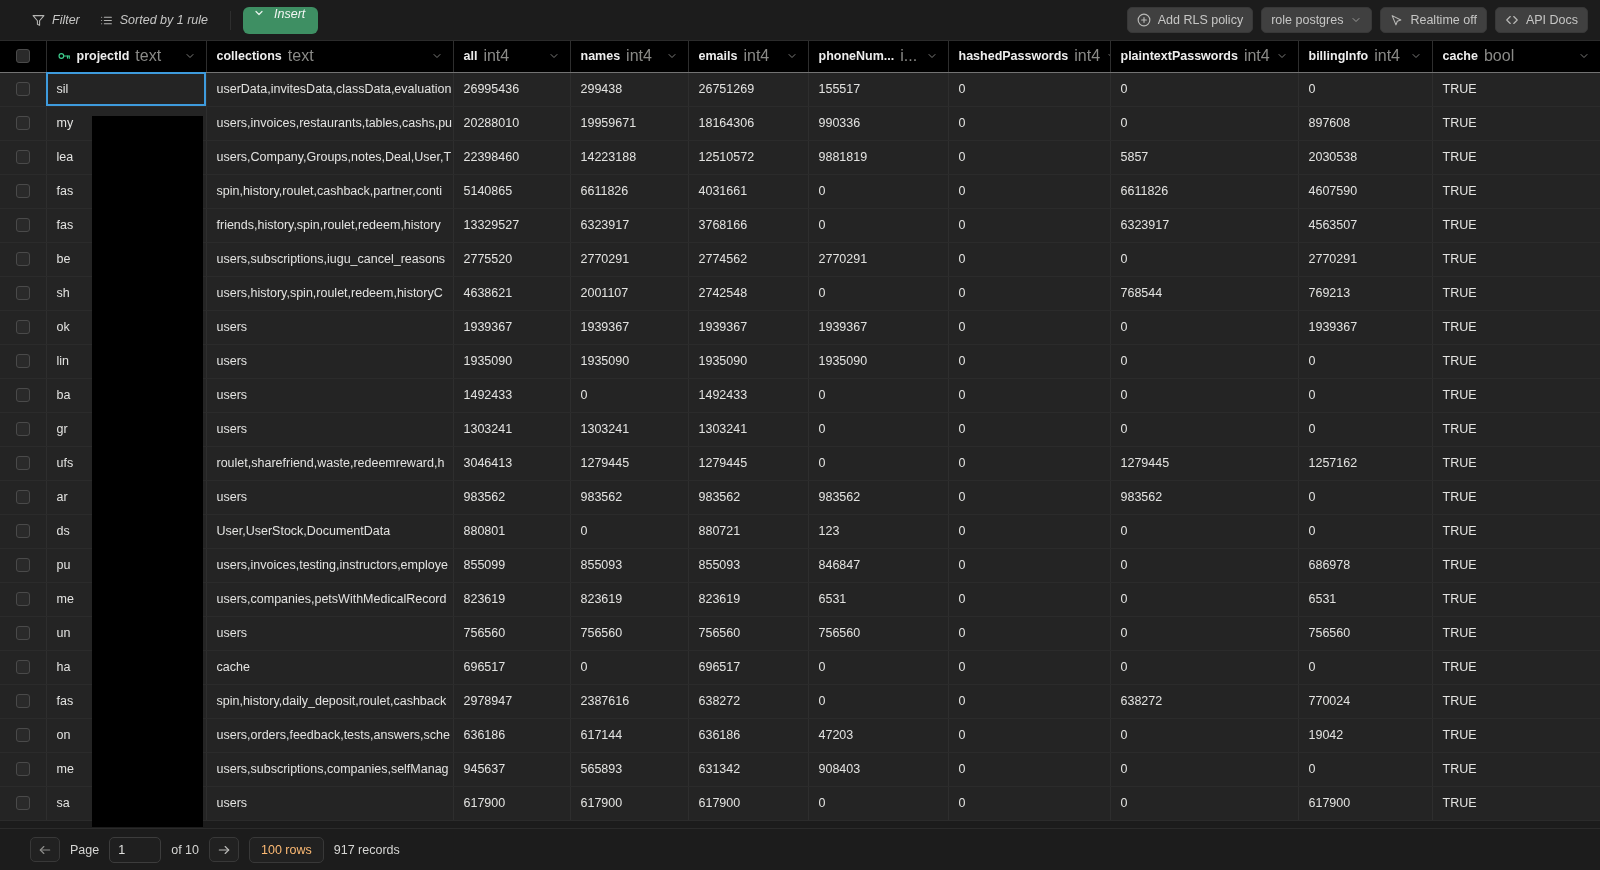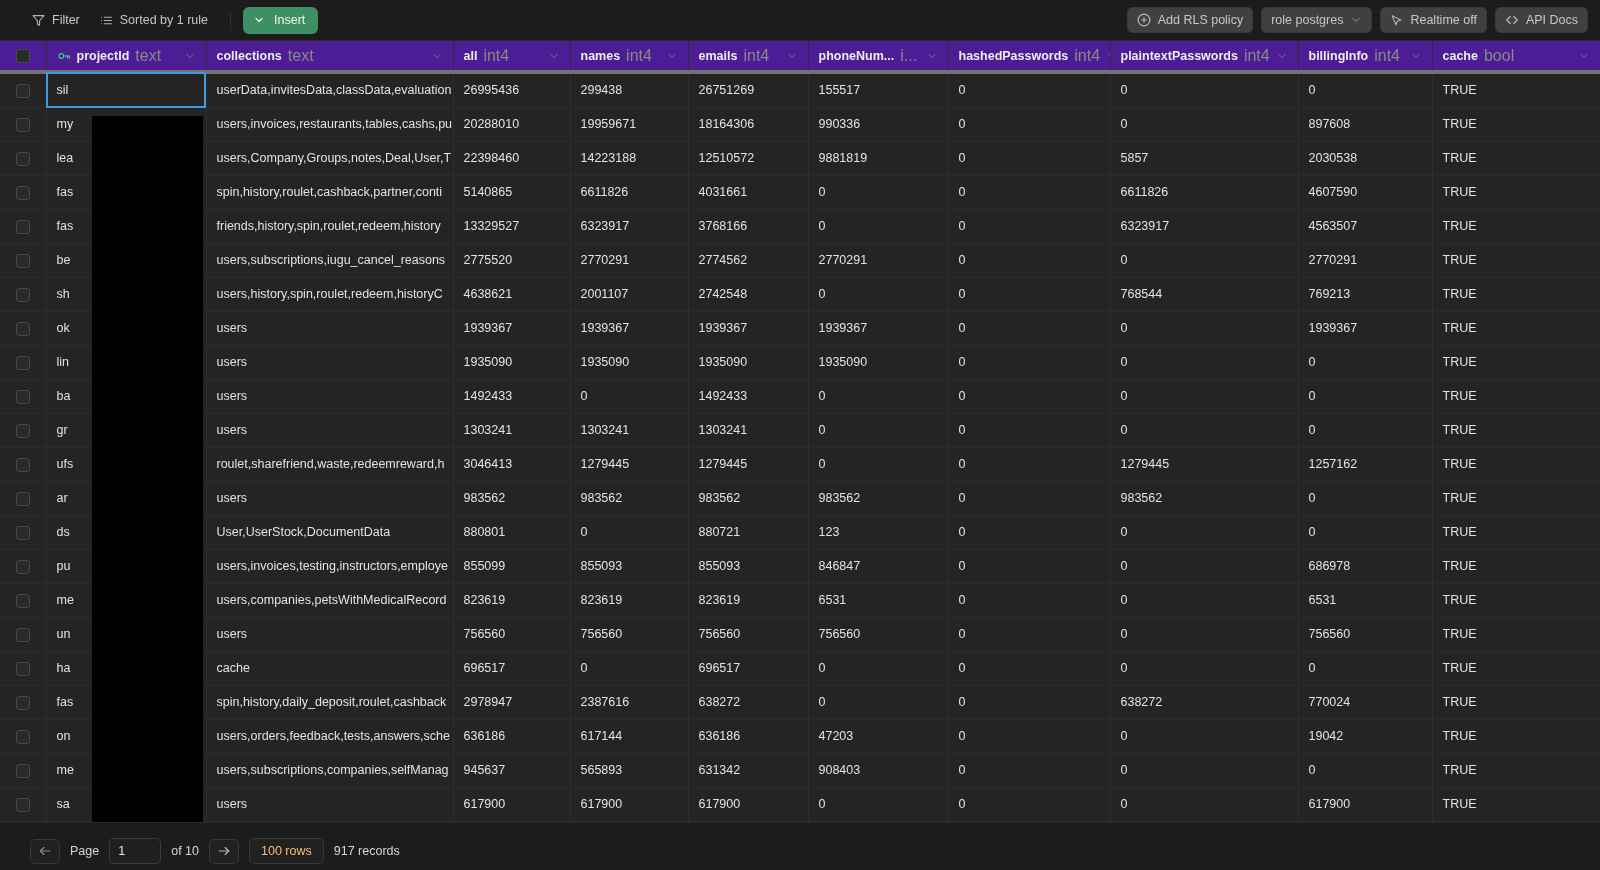--- a/index.html
+++ b/index.html
@@ -13,33 +13,33 @@
   
   .toolbar {
     height: 41px;
     background: #1c1c1c;
     border-bottom: 1px solid #2b2b2b;
     display: flex;
     align-items: center;
     padding: 0 12px 0 22px;
     gap: 0;
   }
-  .tb-left { display: flex; align-items: center; gap: 0; }
+  .tb-left { display: flex; align-items: center; gap: 0; font-style: italic; }
   .tb-right { display: flex; align-items: center; gap: 8px; margin-left: auto; }
   .tb-btn {
     display: flex; align-items: center; gap: 7px;
     height: 26px; padding: 0 9px;
     font-size: 12.5px; color: #c6c6c5;
     background: transparent; border: 1px solid transparent;
     border-radius: 5px; cursor: default; white-space: nowrap;
   }
   .tb-btn.bordered { border-color: #383838; background: #404040; }
   .divider { width: 1px; height: 19px; background: #2e2e2e; margin: 0 12px; }
   .insert-btn {
-    display: flex; align-items: center; gap: 9px;
+    display: flex; align-items: flex-start; gap: 9px;
     height: 27px; padding: 0 13px 0 10px;
     background: #3e8f63; border-radius: 6px;
     font-size: 12.5px; font-weight: 500; color: #f2f6f3;
     cursor: default;
   }
   .ico { display: inline-flex; align-items: center; justify-content: center; flex: none; }
   svg { display: block; }
 
   
   .grid-wrap { position: relative; height: 786px; overflow: hidden; background: #1c1c1c; }
@@ -47,22 +47,22 @@
   table.grid th, table.grid td {
     border-right: 1px solid #2e2e2e;
     border-bottom: 1px solid #2b2b2b;
     text-align: left;
     overflow: hidden; white-space: nowrap;
     font-size: 12.5px;
     height: 34px;
   }
   table.grid thead th {
     height: 31px;
-    background: #4c1d95;
-    border-bottom: 4px solid #737373;
+    background: #000000;
+    border-bottom: 1px solid #737373;
     padding: 0 10px;
     font-weight: 400;
     color: #a8a8a6;
     position: relative;
   }
   .hdr-inner { display: flex; align-items: center; gap: 6px; height: 100%; }
   .hdr-name { font-weight: 700; color: #ededed; font-size: 12.5px; }
   .hdr-type { color: #8a8a87; font-size: 16px; }
   .hdr-chev { margin-left: auto; color: #7b7b79; }
   .col-check { width: 46px; padding: 0 !important; }
@@ -100,25 +100,25 @@
     position: absolute;
     left: 92px; top: 75px;
     width: 111px; height: 752px;
     background: #000;
     pointer-events: none;
     z-index: 5;
   }
 
   
   .footer {
-    position: absolute; left: 0; bottom: 6px;
+    position: absolute; left: 0; bottom: 0;
     width: 1600px; height: 42px;
     background: #1c1c1c;
     border-top: 1px solid #2b2b2b;
-    display: flex; align-items: flex-end;
+    display: flex; align-items: center;
     padding: 0 14px 0 30px;
     z-index: 10;
   }
   .ft-left { display: flex; align-items: center; gap: 10px; }
   .ft-right { display: flex; align-items: center; gap: 14px; margin-left: auto; }
   .pg-arrow {
     width: 30px; height: 25px;
     border: 1px solid #383838; border-radius: 5px;
     background: #212121;
     display: flex; align-items: center; justify-content: center;

